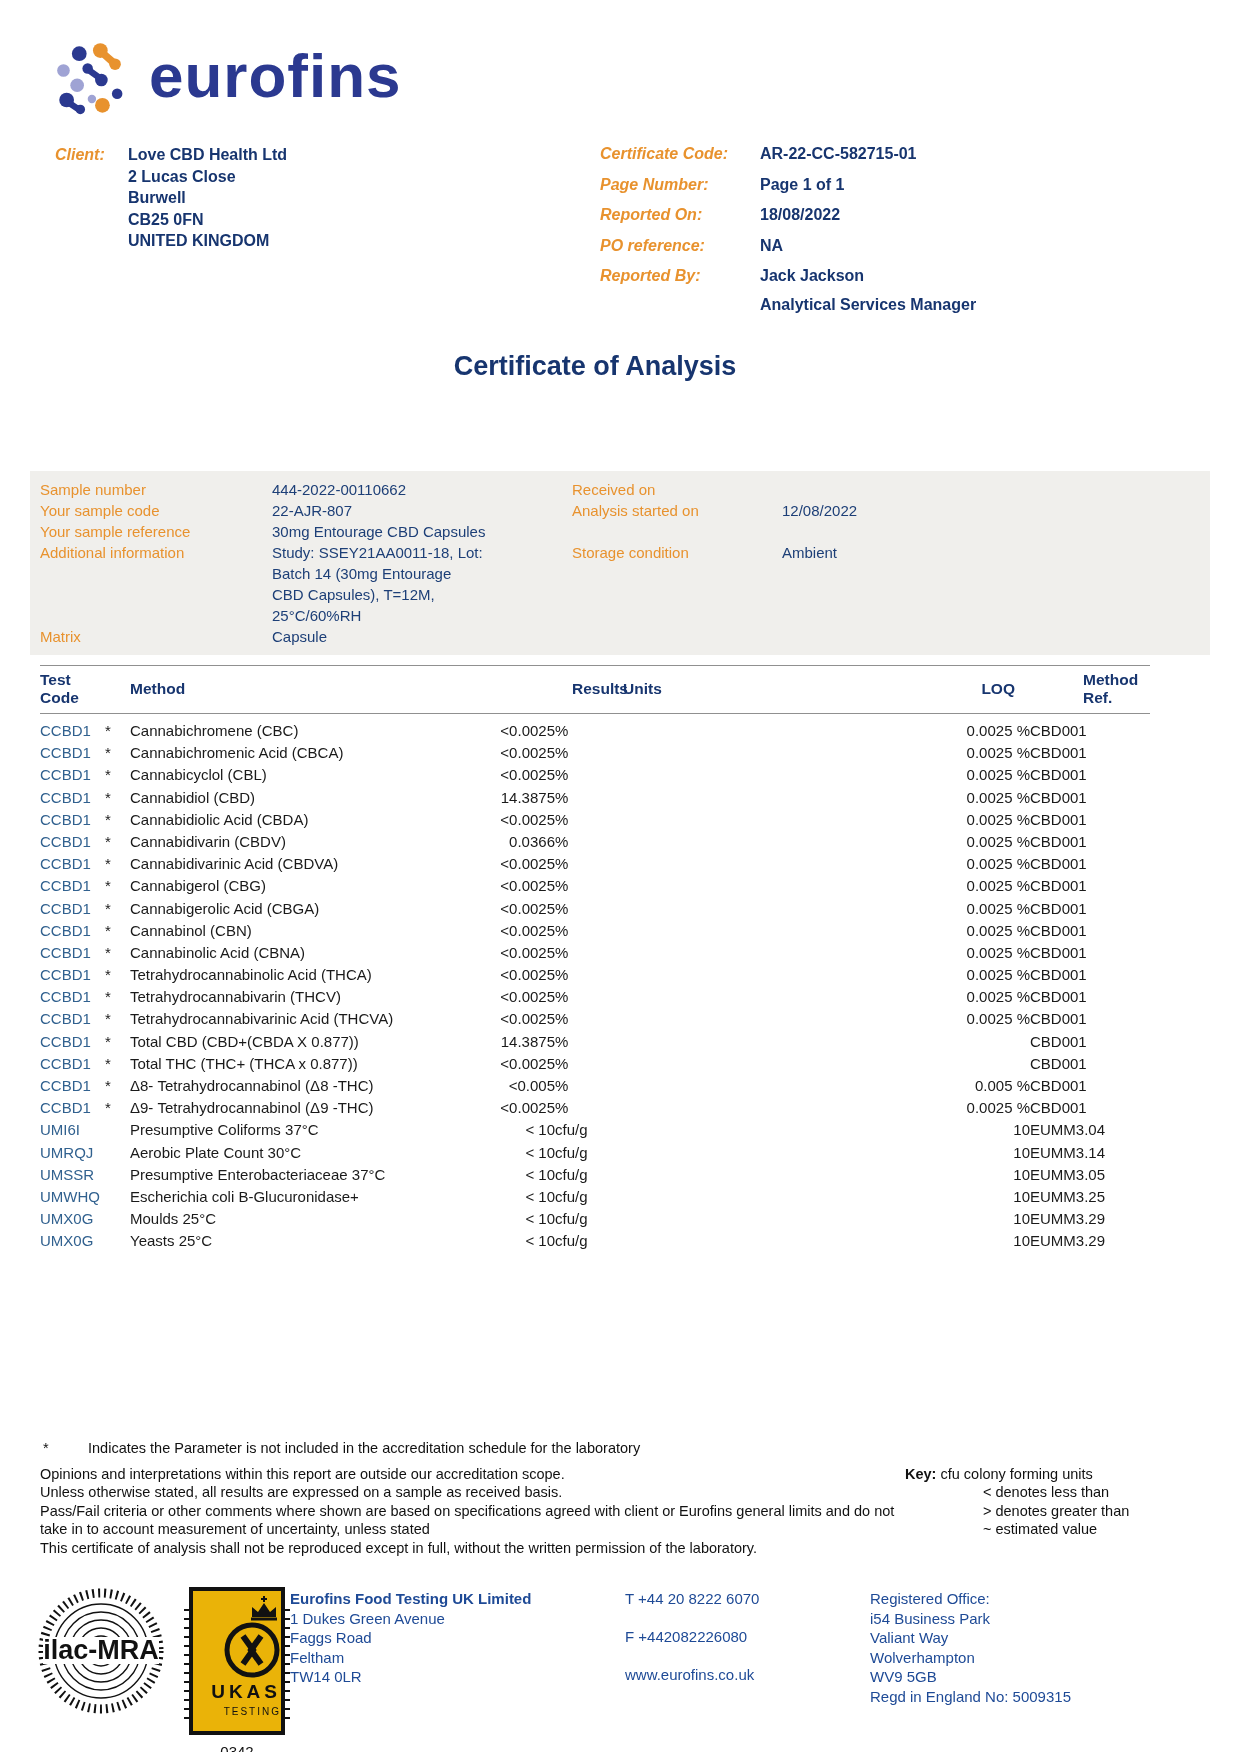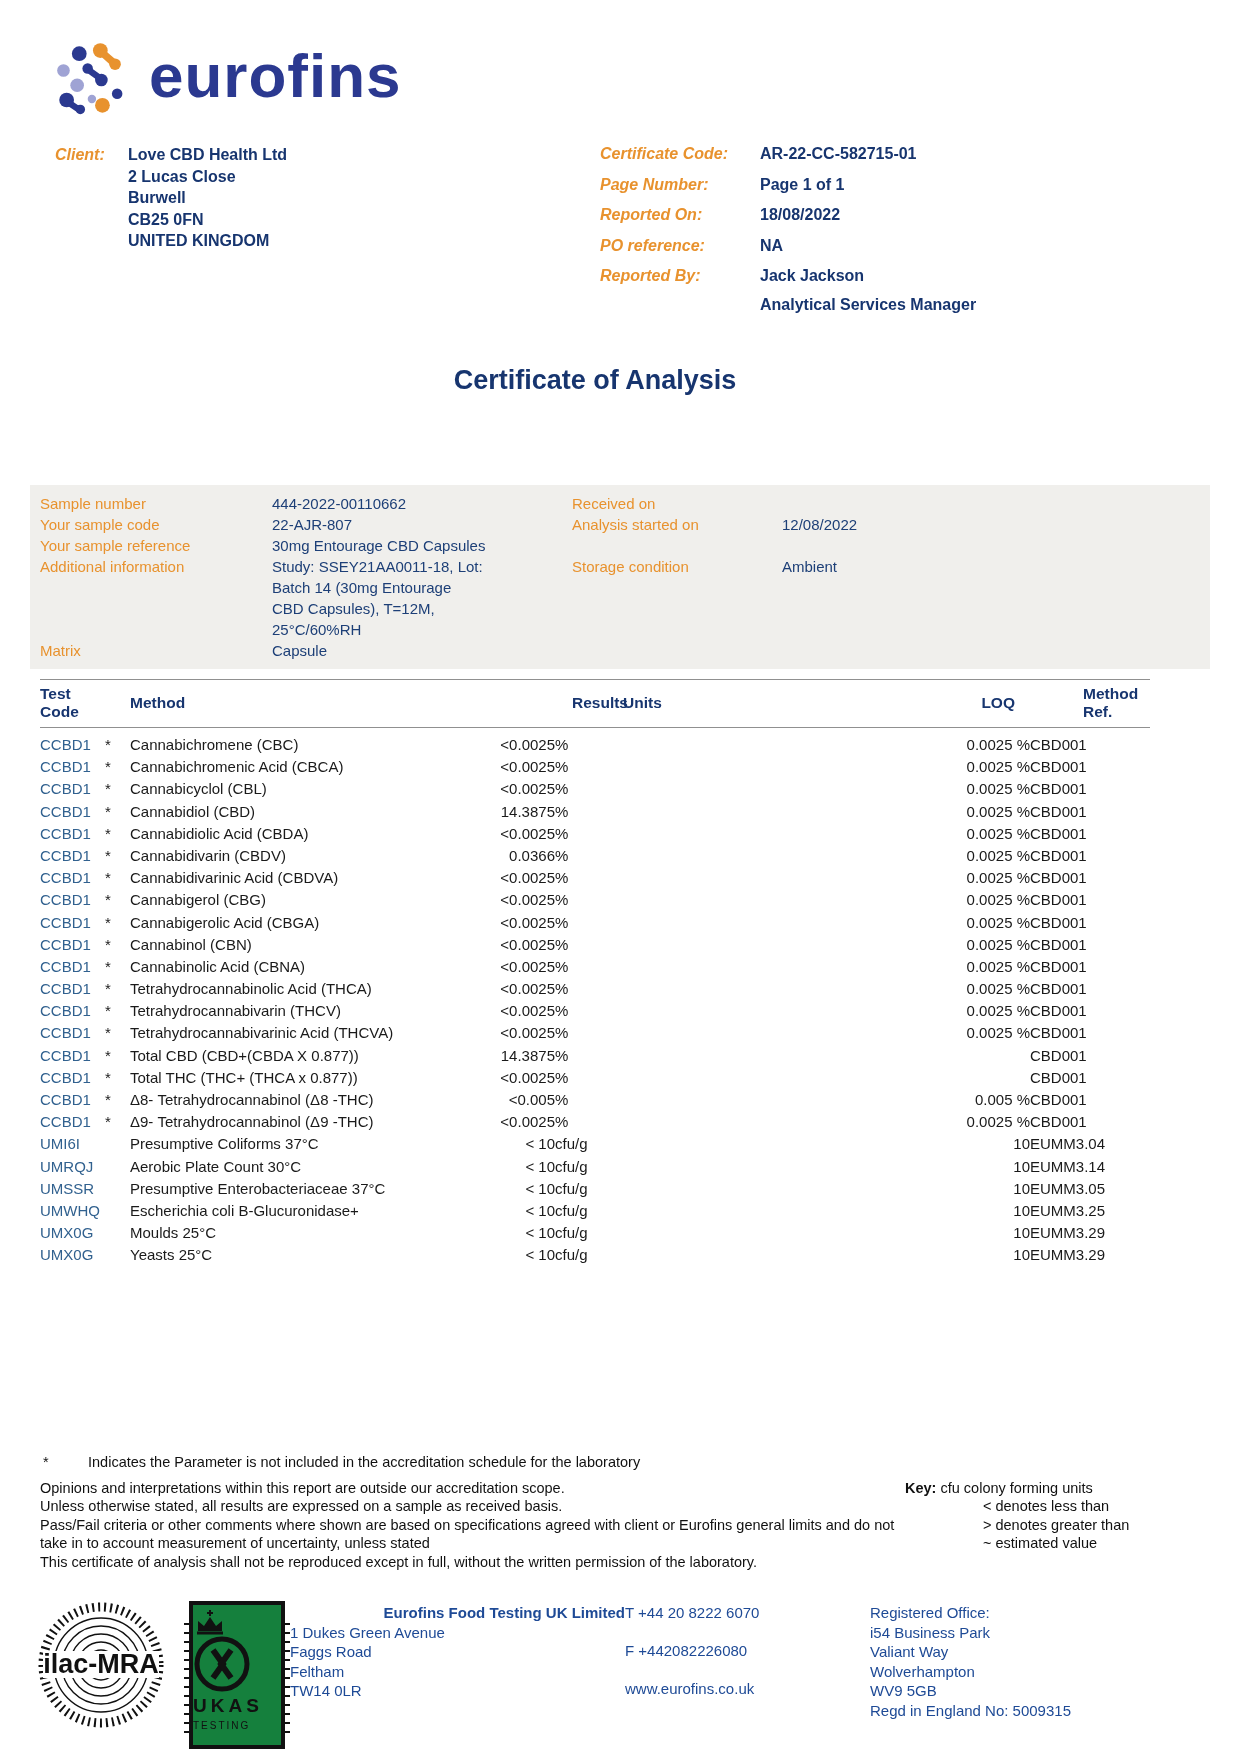--- a/index.html
+++ b/index.html
@@ -16,21 +16,21 @@
   .client{display:flex;width:560px;padding-left:15px;box-sizing:border-box;}
   .client-label{width:73px;color:#e8922e;font-style:italic;font-weight:bold;font-size:16px;line-height:21.5px;}
   .client-lines div{color:#17356f;font-weight:bold;font-size:16px;line-height:21.5px;}
   .meta{width:520px;}
   .meta-row{display:flex;margin-bottom:11.5px;}
   .meta-label{width:160px;color:#e8922e;font-style:italic;font-weight:bold;font-size:16px;line-height:19px;}
   .meta-value{color:#17356f;font-weight:bold;font-size:16px;line-height:19px;}
   .meta-row.extra{margin-top:-2px;}
 
   
-  .title{margin-top:38px;text-align:center;font-size:27px;font-weight:bold;color:#17356f;line-height:34px;}
+  .title{margin-top:24px;text-align:center;font-size:27px;font-weight:bold;color:#17356f;line-height:34px;}
 
   
   .sample-box{margin-top:88px;margin-left:-10px;width:1180px;box-sizing:border-box;
               background:#f0efec;padding:8px 0 8px 10px;font-size:15px;}
   .sb-row{display:flex;align-items:flex-start;line-height:21px;}
   .sb-l{width:232px;color:#e8922e;}
   .sb-v{width:300px;color:#1d3f77;}
   .sb-v .wrap{max-width:215px;}
   .sb-rl{width:210px;color:#e8922e;}
   .sb-rv{flex:1;color:#1d3f77;}
@@ -62,31 +62,31 @@
   .fn-row{display:flex;margin-top:7px;}
   .fn-paras{width:865px;line-height:18.5px;}
   .key{width:245px;line-height:18.5px;}
   .key-label{font-weight:bold;}
   .key-indent{padding-left:78px;}
 
   
   .footer{display:flex;margin-top:28px;padding-left:35px;color:#1e4a96;font-size:15px;}
   .logos{width:255px;display:flex;gap:22px;align-items:flex-start;}
   .ukas-wrap{position:relative;margin-top:2px;text-align:center;}
-  .ukas-box{width:96px;height:148px;border:4px solid #111;background:#15803d;box-sizing:border-box;
-            display:flex;flex-direction:column;align-items:flex-start;padding-top:4px;position:relative;}
+  .ukas-box{width:96px;height:148px;border:4px solid #111;background:#eab308;box-sizing:border-box;
+            display:flex;flex-direction:column;align-items:flex-end;padding-top:4px;position:relative;}
   .ukas-box::before,.ukas-box::after{content:"";position:absolute;top:18px;width:5px;height:110px;
             background:repeating-linear-gradient(to bottom,#111 0 2px,transparent 2px 9px);}
   .ukas-box::before{left:-9px;}
   .ukas-box::after{right:-9px;}
   .ukas-name{font-weight:bold;font-size:19px;letter-spacing:4px;color:#111;margin-top:2px;}
   .ukas-sub{font-size:10px;letter-spacing:2px;color:#111;margin-top:3px;}
   .ukas-number{color:#111;font-size:15px;margin-top:8px;}
   .addr{width:335px;padding-top:4px;line-height:19.5px;}
-  .addr .first{font-weight:bold;text-align:right;}
+  .addr .first{font-weight:bold;}
   .contact{width:245px;padding-top:4px;line-height:19px;}
   .contact div{margin-bottom:19px;}
   .regoffice{padding-top:4px;line-height:19.5px;}
 </style>
 </head>
 <body>
 
 <div class="page">
 
   <div class="logo-row">

